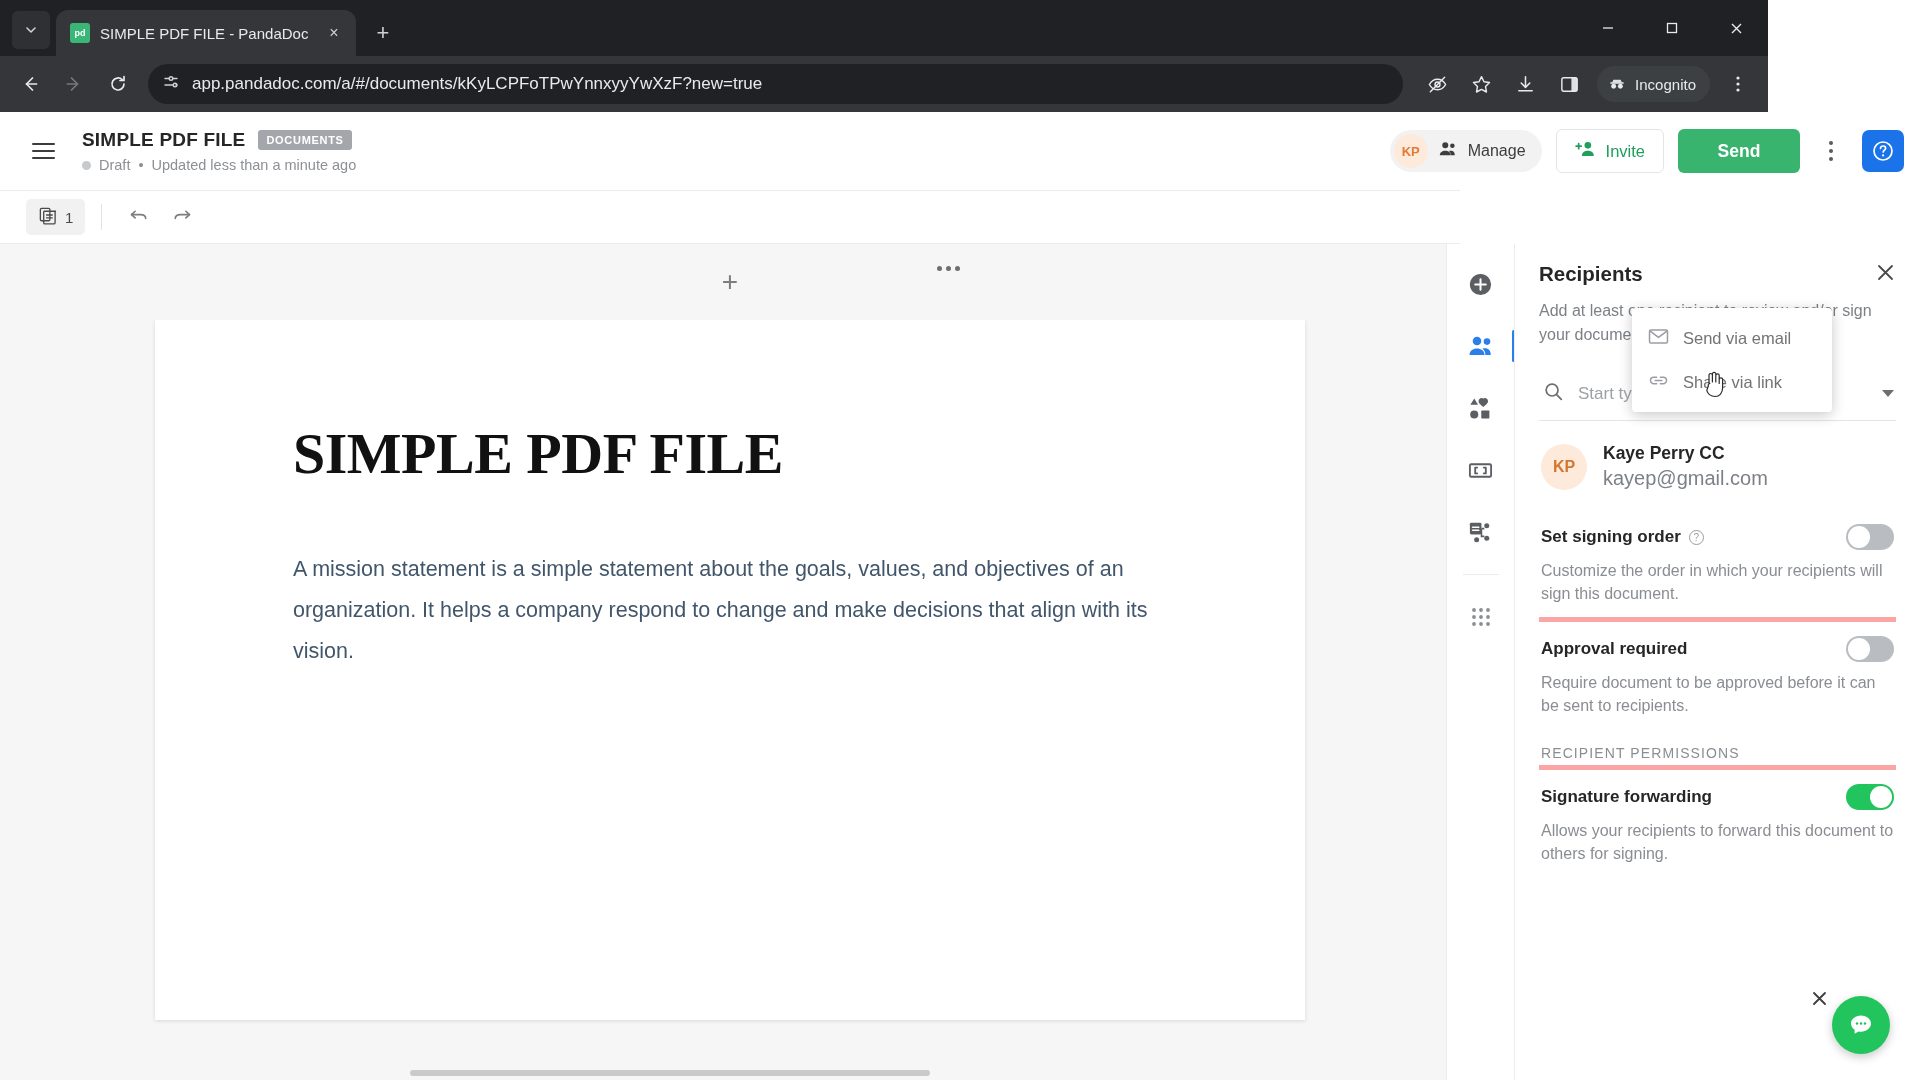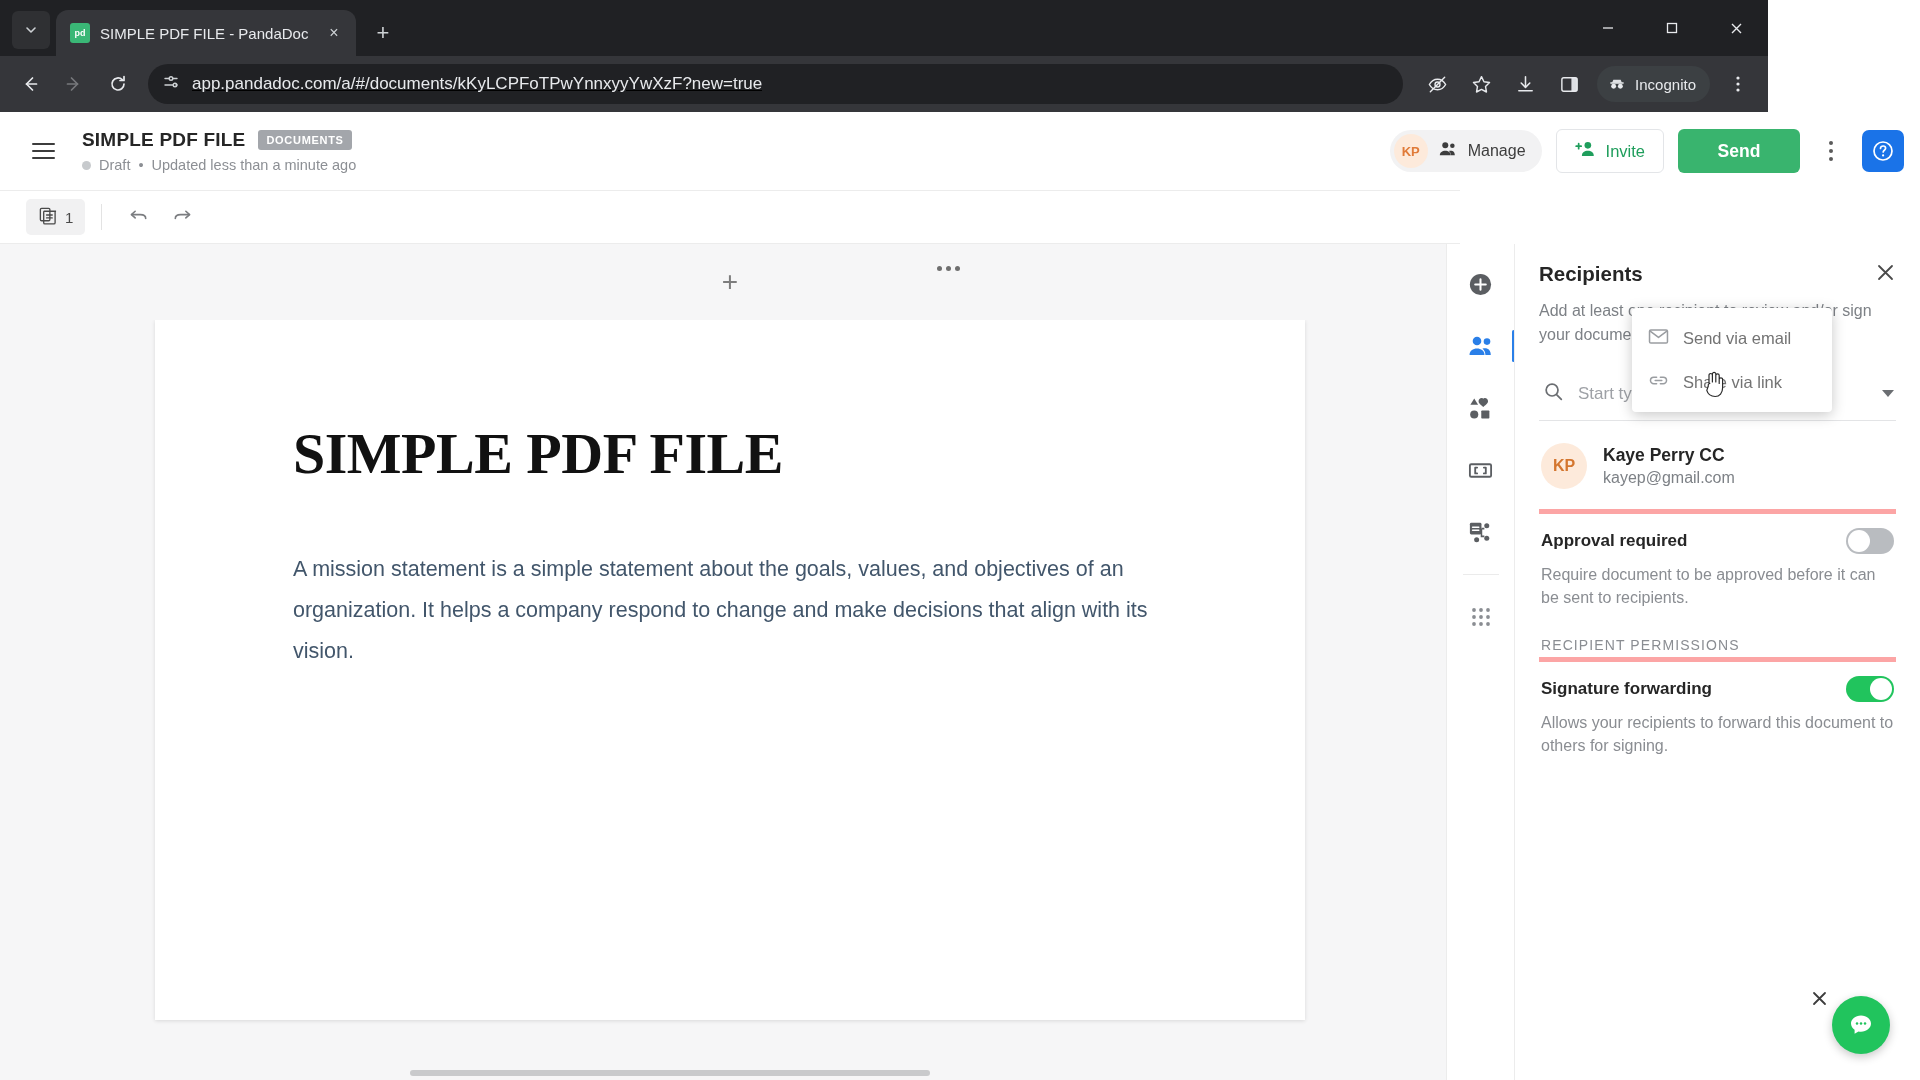--- a/index.html
+++ b/index.html
@@ -66,21 +66,21 @@
   }
   .nav-btn {
     width: 40px; height: 40px; border-radius: 50%;
     display: flex; align-items: center; justify-content: center;
     color: #e8eaed; flex: 0 0 auto;
   }
   .nav-btn.dim { color: #77797c; }
   .omnibox {
     flex: 1 1 auto; height: 40px; background: #202124;
     border-radius: 20px; display: flex; align-items: center;
-    margin: 0 10px 0 6px; padding: 0 14px; gap: 12px; min-width: 0; text-decoration: underline;
+    margin: 0 10px 0 6px; padding: 0 14px; gap: 12px; min-width: 0;
   }
   .omnibox-url {
     color: #e8eaed; font-size: 17px; white-space: nowrap;
     overflow: hidden; text-overflow: ellipsis;
   }
   .tb-icon {
     width: 40px; height: 40px; border-radius: 50%;
     display: flex; align-items: center; justify-content: center;
     color: #e8eaed; flex: 0 0 auto;
   }
@@ -264,21 +264,21 @@
   .recipient {
     display: flex; align-items: center; gap: 16px; padding: 22px 2px 20px 2px;
   }
   .avatar-lg {
     width: 46px; height: 46px; border-radius: 50%;
     background: #fdeadb; color: #d4762f; font-size: 16px; font-weight: bold;
     display: flex; align-items: center; justify-content: center; flex: 0 0 auto;
   }
   .recipient-name { font-size: 17.5px; font-weight: bold; color: #262626; }
   .recipient-name span { font-weight: bold; }
-  .recipient-email { font-size: 16px; color: #7d8186; margin-top: 3px; }
+  .recipient-email { font-size: 20px; color: #7d8186; margin-top: 3px; }
 
   .setting { padding: 14px 2px 12px 2px; border-top: 5px solid #fca5a5; }
   .setting.notop { border-top: none; }
   .setting-row { display: flex; align-items: center; gap: 8px; }
   .setting-label { font-size: 17px; font-weight: bold; color: #262626; }
   .setting-desc { font-size: 16px; line-height: 23px; color: #8a8d92; margin-top: 9px; }
   .toggle {
     margin-left: auto; width: 48px; height: 26px; border-radius: 13px;
     background: #b9bcc0; position: relative; flex: 0 0 auto;
   }
@@ -609,20 +609,28 @@
         <span class="avatar-lg">KP</span>
         <span>
           <div class="recipient-name">
             <span>Kaye Perry</span>
             <span>CC</span>
           </div>
           <div class="recipient-email">kayep@gmail.com</div>
         </span>
       </div>
 
+      <div class="setting notop">
+        <div class="setting-row">
+          <span class="setting-label">Set signing order</span>
+          <span class="info-q">?</span>
+          <span class="toggle"></span>
+        </div>
+        <div class="setting-desc">Customize the order in which your recipients will sign this document.</div>
+      </div>
 
       <div class="setting">
         <div class="setting-row">
           <span class="setting-label">Approval required</span>
           <span class="toggle"></span>
         </div>
         <div class="setting-desc">Require document to be approved before it can be sent to recipients.</div>
       </div>
 
       <div class="section-cap">RECIPIENT PERMISSIONS</div>

